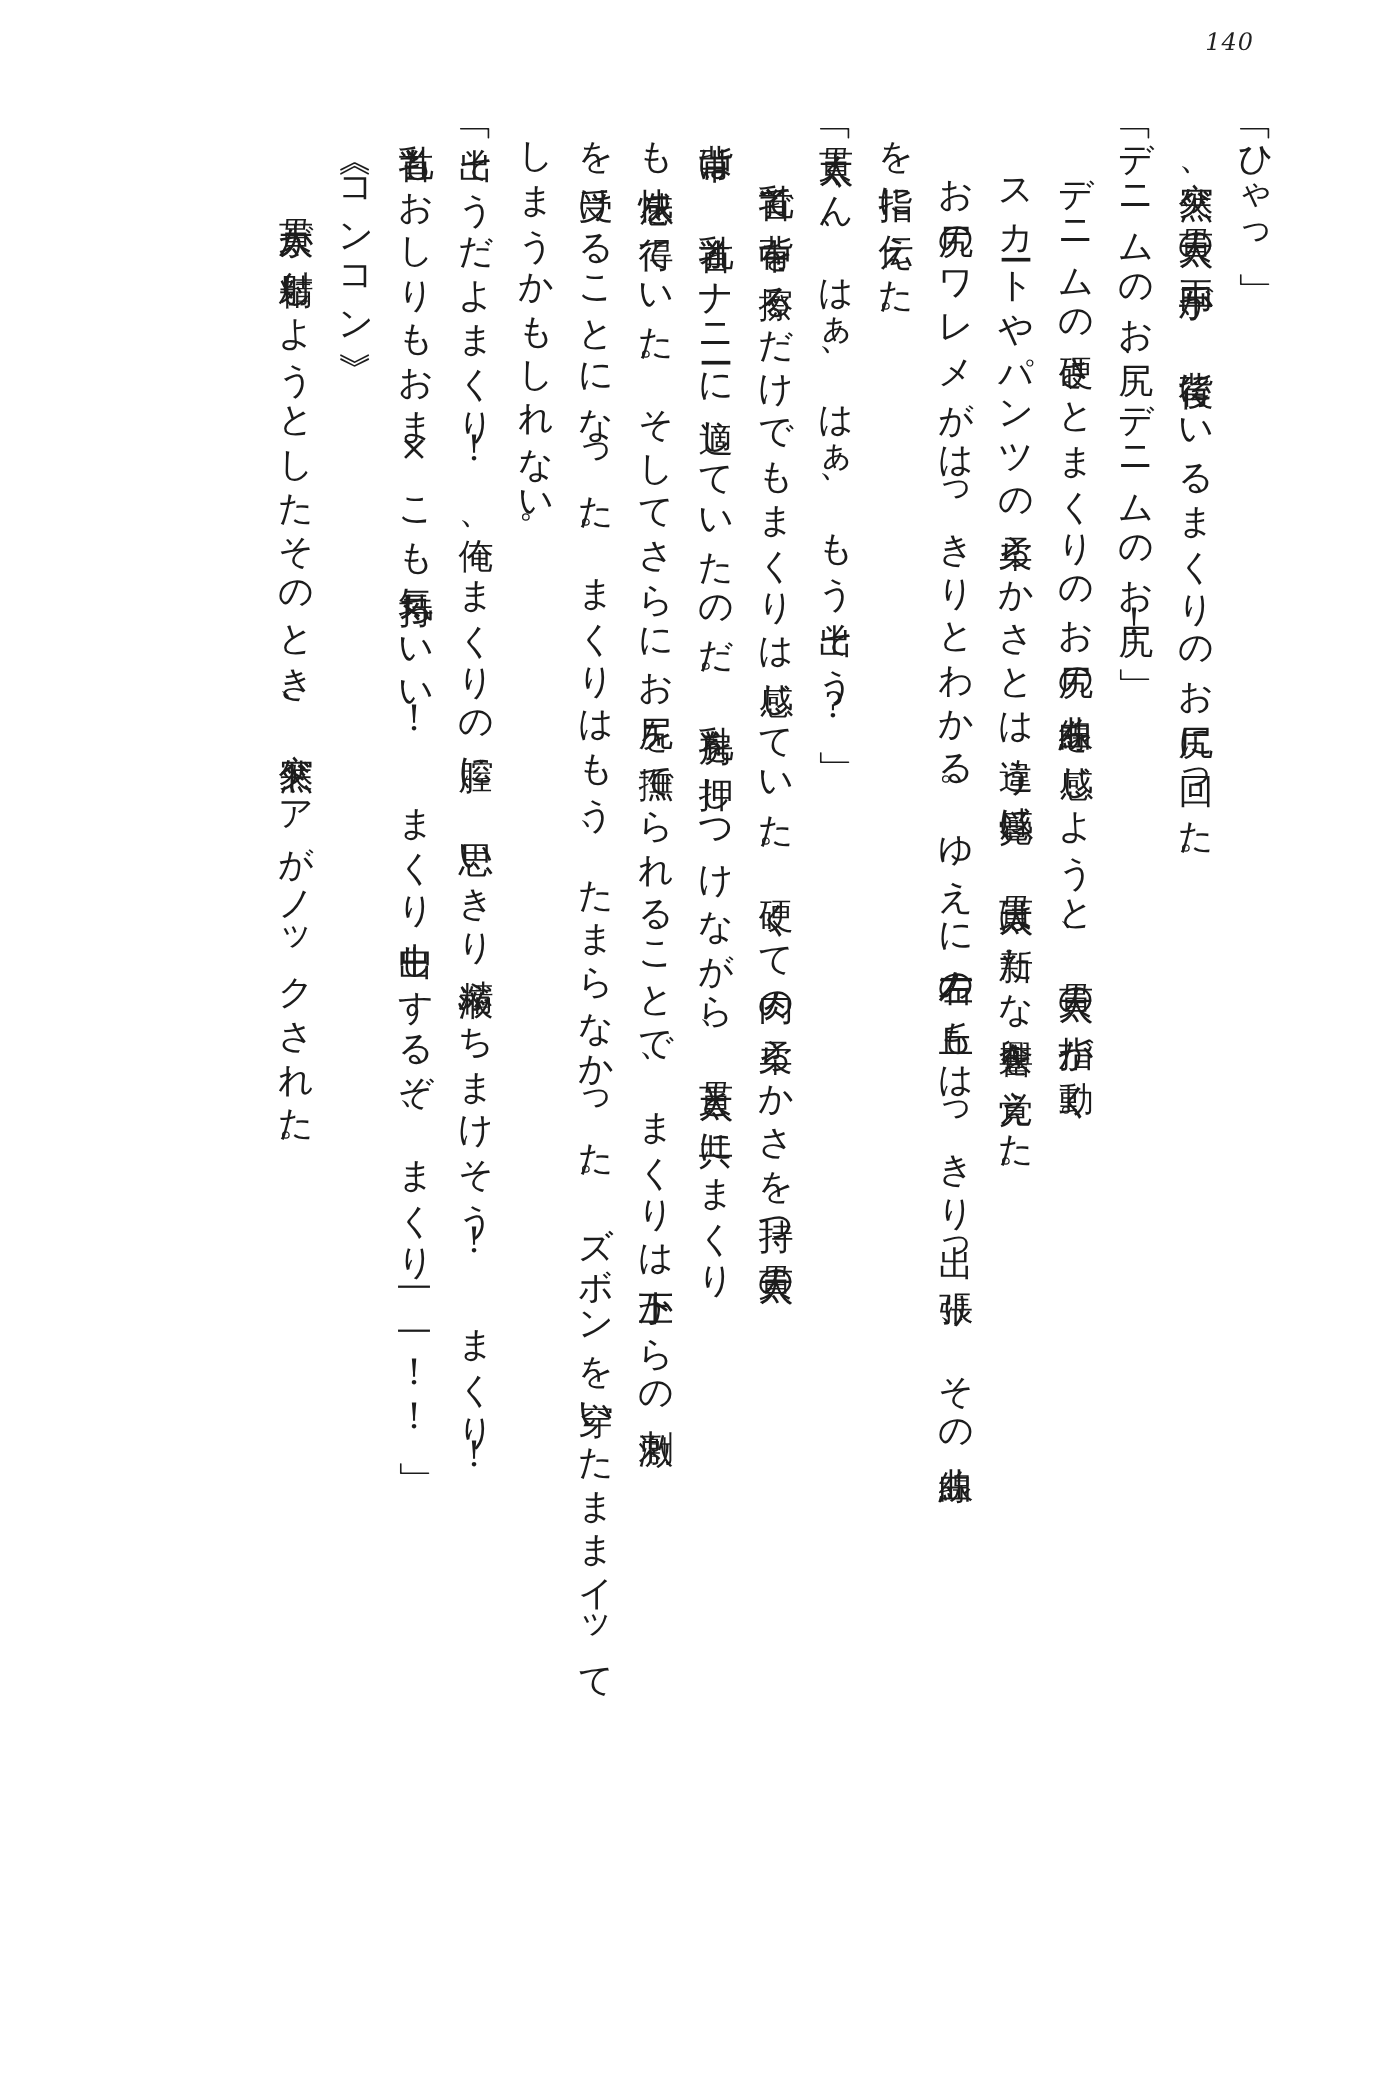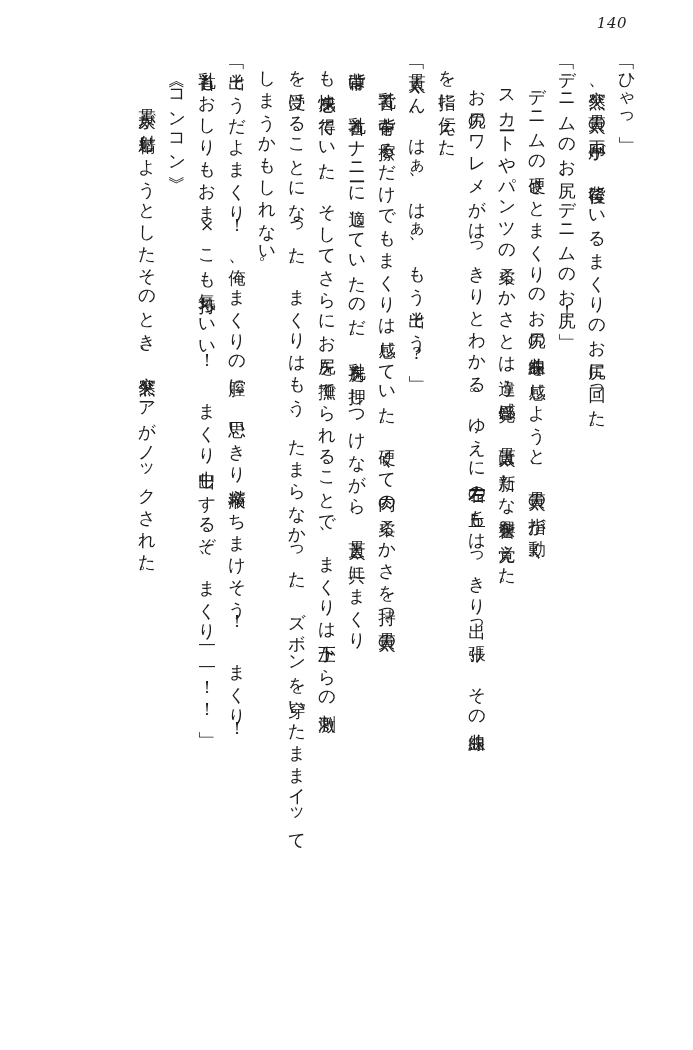--- a/index.html
+++ b/index.html
@@ -23,21 +23,21 @@
     box-sizing: border-box;
   }
 
   
   .page-number {
     position: absolute;
     top: 14px;
     right: 66px;
     font-family: "DejaVu Serif", "Liberation Serif", serif;
     font-style: italic;
-    font-size: 15px;
+    font-size: 12px;
     color: #222;
     letter-spacing: 0.5px;
   }
 
   
   .body-text {
     position: absolute;
     top: 58px;
     right: 58px;
     left: 58px;

